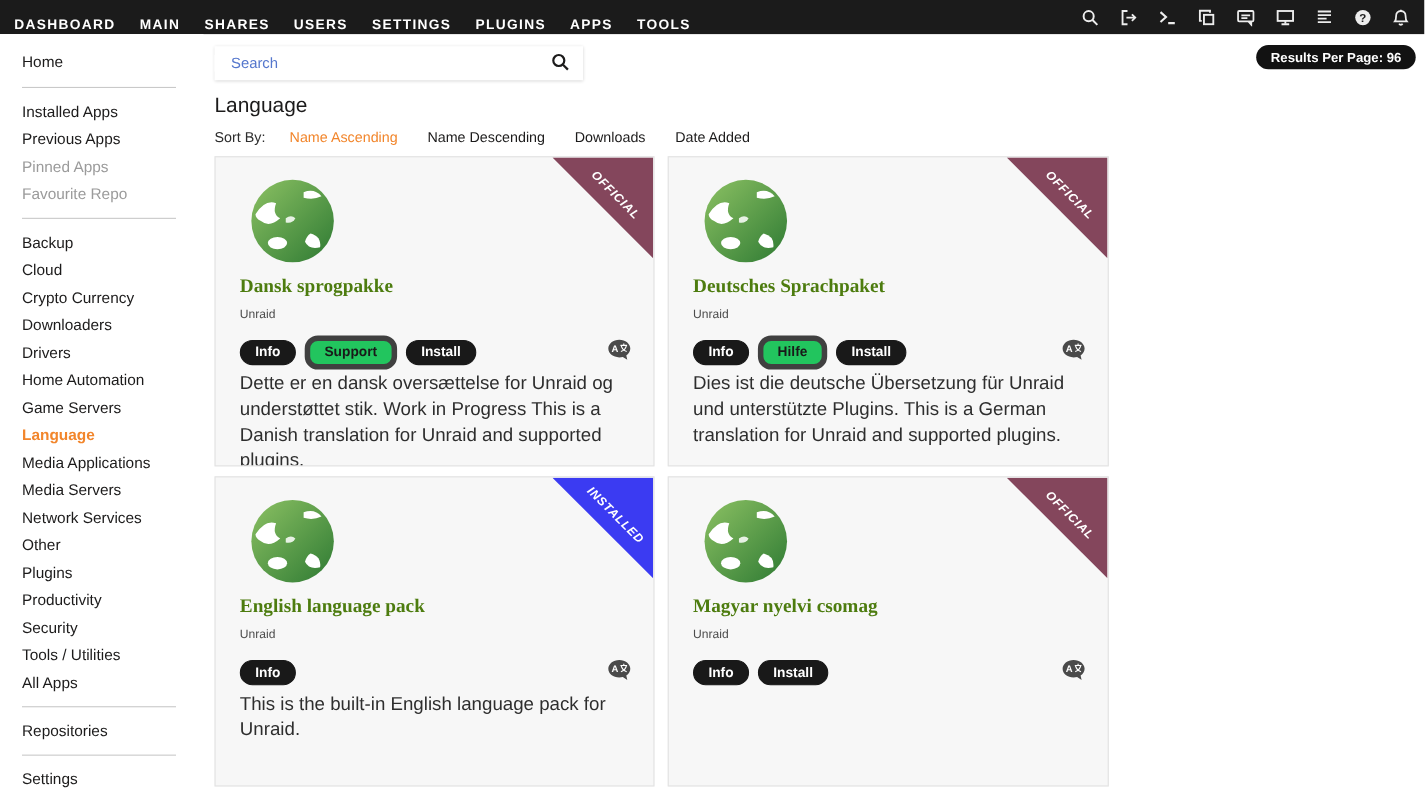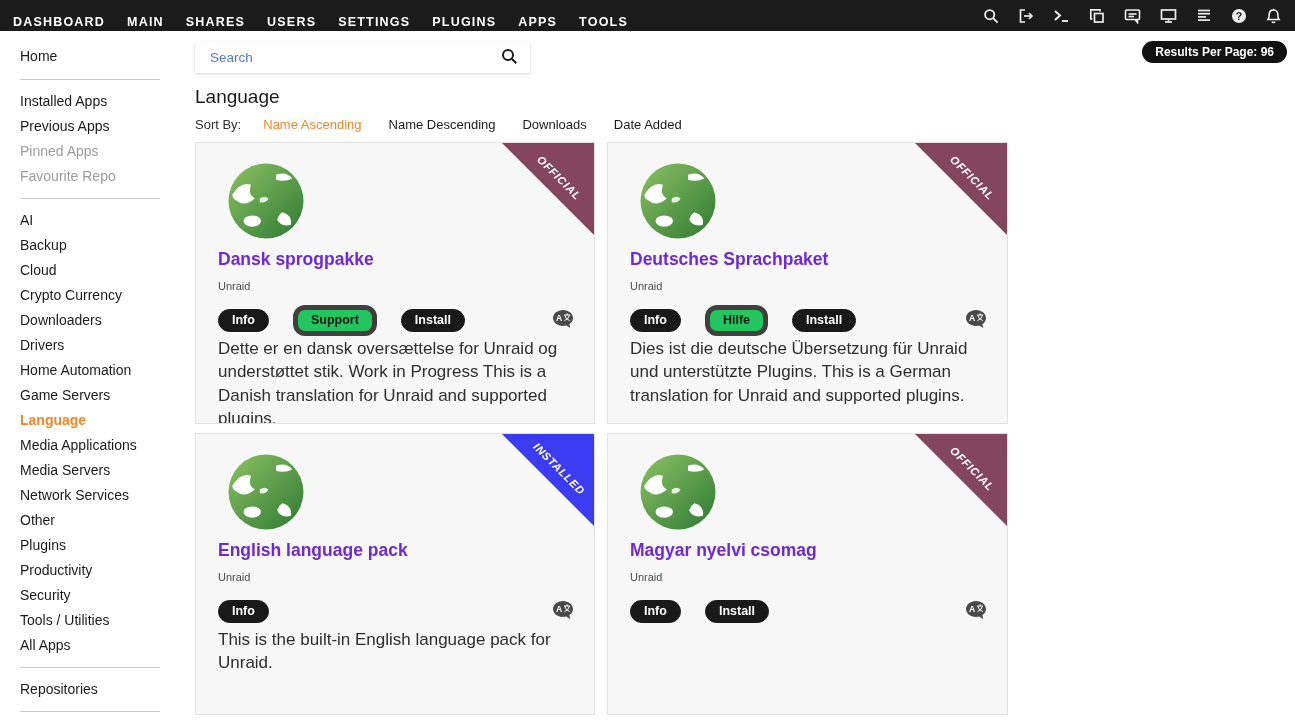--- a/index.html
+++ b/index.html
@@ -45,23 +45,23 @@
   .sort-label { color:#2e2e2e; margin-right:22px; }
   .sort-opt { color:#1c1b1b; margin-right:27px; cursor:pointer; }
   .sort-opt.active { color:#f2862c; }
 
   
   .grid { position:absolute; top:111px; left:0; width:813px;
     display:grid; grid-template-columns:400px 401px; grid-auto-rows:282px; column-gap:12px; row-gap:9px; }
   .card { position:relative; background:#f7f7f7; border:1px solid #e2e2e2; overflow:hidden;
     padding:0 22px; }
   .globe { margin:18px 0 0 8px; display:block; }
-  .card-title { margin-top:8px; font-size:17.5px; font-weight:700; color:#6d28d9; }
+  .card-title { margin-top:8px; font-size:17.5px; font-weight:700; color:#4d7c0f;font-family:Liberation Serif, serif; }
   .card-author { margin-top:10px; font-size:11px; color:#4c4c4c; }
-  .card-actions { margin-top:17px; display:flex; align-items:center; gap:24px; height:23px; }
+  .card-actions { margin-top:17px; display:flex; align-items:center; gap:8px; height:23px; }
   .pill { border-radius:12px; font-size:12.5px; font-weight:600; padding:3px 13px 4px;
     cursor:pointer; font-family:"Liberation Sans", sans-serif; }
   .pill.solid { background:#191919; color:#fff; border:1px solid #191919; }
   .pill.outline { background:#22c55e; color:#191919; border:5px solid #404040; }
   .translate-icon { position:absolute; right:20px; cursor:pointer; }
   .card-desc { margin-top:5px; font-size:17px; line-height:1.38; color:#2e2e2e; max-width:358px; }
 
   .ribbon { position:absolute; top:0; right:0; width:92px; height:92px;
     clip-path:polygon(0 0, 100% 0, 100% 100%); }
   .ribbon span { position:absolute; left:50%; top:50%; width:130px; text-align:center;
@@ -159,21 +159,20 @@
   </div>
 
   <nav class="sidebar">
     <div class="side-item home">Home</div>
     <hr class="side-div">
     <div class="side-item">Installed Apps</div>
     <div class="side-item">Previous Apps</div>
     <div class="side-item disabled">Pinned Apps</div>
     <div class="side-item disabled">Favourite Repo</div>
     <hr class="side-div">
-    <div class="side-item">AI</div>
     <div class="side-item">Backup</div>
     <div class="side-item">Cloud</div>
     <div class="side-item">Crypto Currency</div>
     <div class="side-item">Downloaders</div>
     <div class="side-item">Drivers</div>
     <div class="side-item">Home Automation</div>
     <div class="side-item">Game Servers</div>
     <div class="side-item active" style="color: rgb(242, 134, 44);">Language</div>
     <div class="side-item">Media Applications</div>
     <div class="side-item">Media Servers</div>

